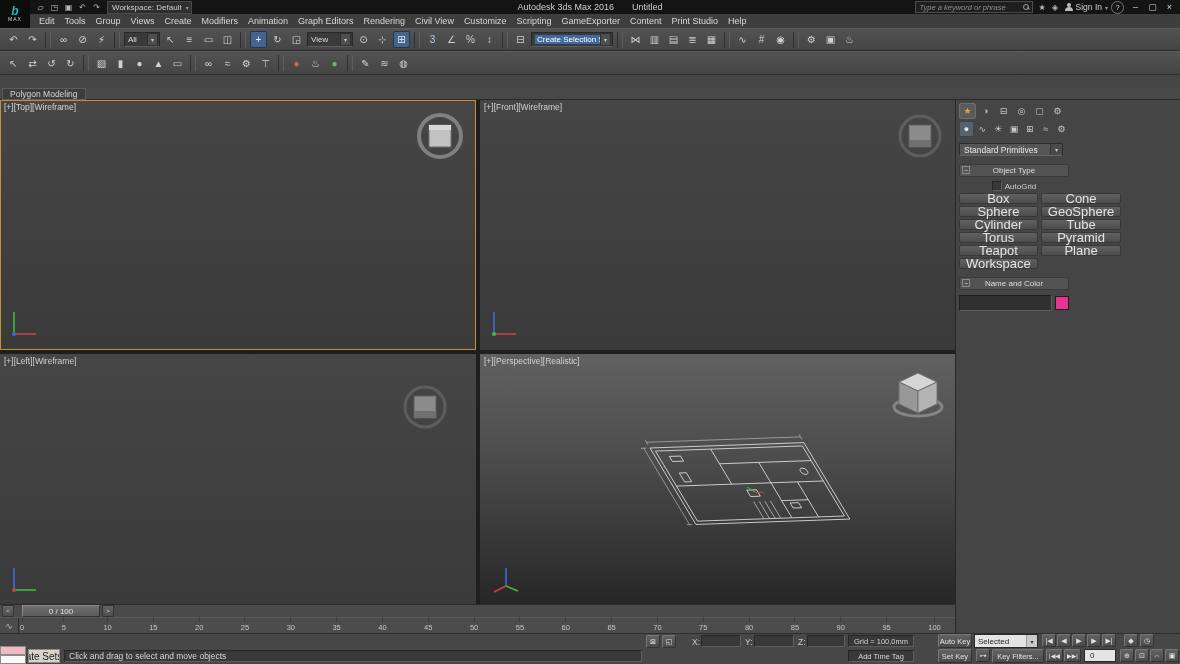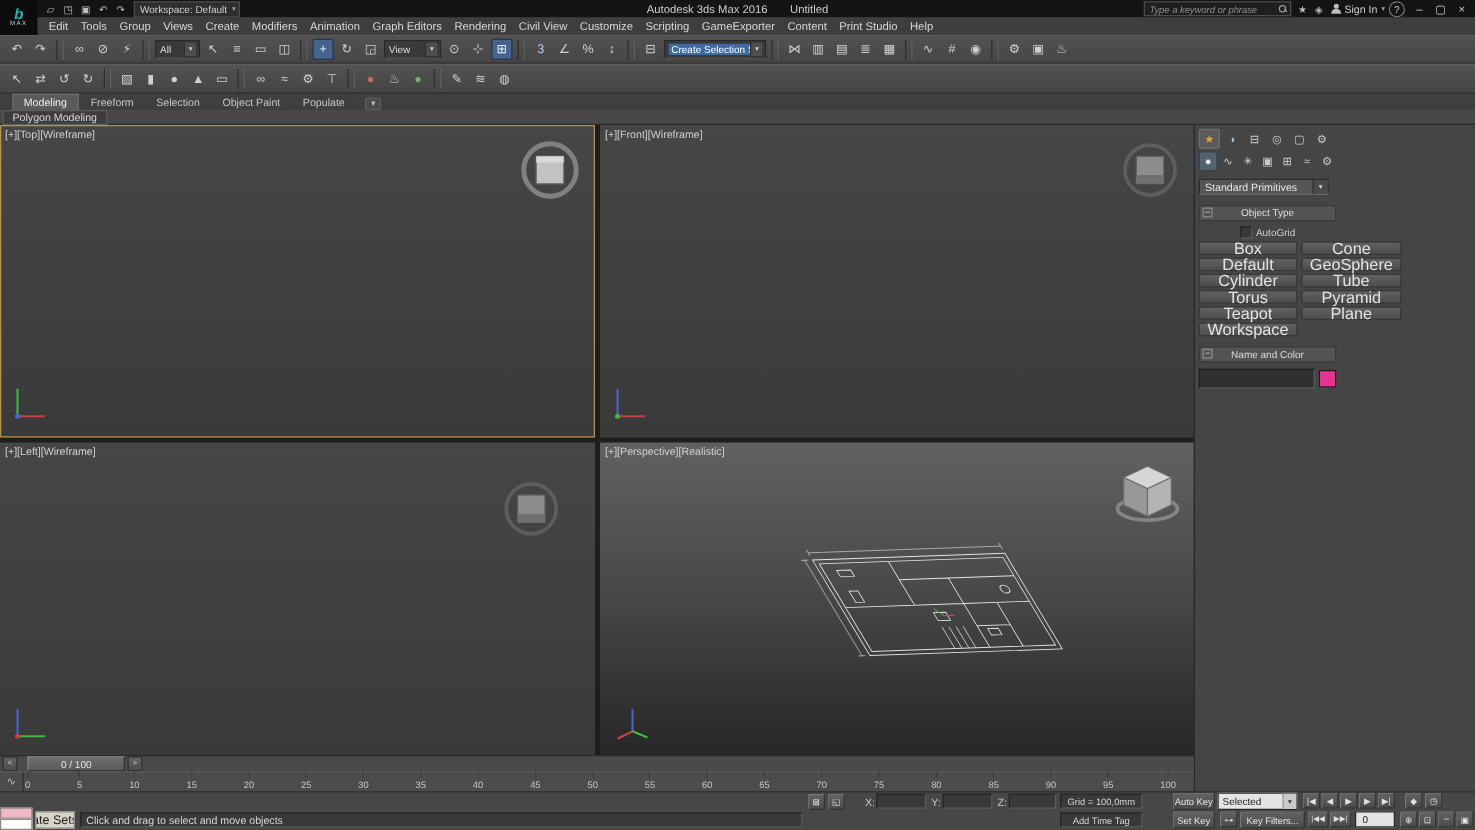--- a/index.html
+++ b/index.html
@@ -293,31 +293,20 @@
       <span class="tsep"></span>
       <span class="ticon" style="color: rgb(201, 106, 94);">●</span>
       <span class="ticon">♨</span>
       <span class="ticon" style="color: rgb(116, 176, 110);">●</span>
       <span class="tsep"></span>
       <span class="ticon">✎</span>
       <span class="ticon">≋</span>
       <span class="ticon">◍</span>
     </div>
 
-  <div id="ribbon-tabs" class="abs">
-    <span style="display:flex;gap:2px;align-items:flex-end">
-
-    <span class="rtab active">Modeling</span>
-        <span class="rtab">Freeform</span>
-        <span class="rtab">Selection</span>
-        <span class="rtab">Object Paint</span>
-        <span class="rtab">Populate</span>
-      </span>
-    <span class="rmini">▾</span>
-  </div>
   <div id="ribbon-sub" class="abs">
     <span id="polytab">Polygon Modeling</span>
   </div>
 
   <div id="viewports" class="abs">
 
     <div class="viewport active" style="outline-color: rgb(192, 146, 59);">
       <span class="vplabel">[+][Top][Wireframe]</span>
       <div class="viewcube" style="right:9px;top:9px;">
         <svg width="54" height="54">
@@ -437,21 +426,21 @@
         <span>Object Type</span>
       </div>
       <div id="autogrid-row">
         <span class="checkbox"></span>
         <span>AutoGrid</span>
       </div>
       <div id="objgrid">
 
       <button class="pbtn">Box</button>
           <button class="pbtn">Cone</button>
-          <button class="pbtn">Default</button>
+          <button class="pbtn">Sphere</button>
           <button class="pbtn">GeoSphere</button>
           <button class="pbtn">Cylinder</button>
           <button class="pbtn">Tube</button>
           <button class="pbtn">Torus</button>
           <button class="pbtn">Pyramid</button>
           <button class="pbtn">Teapot</button>
           <button class="pbtn">Plane</button>
           <button class="pbtn">Workspace</button>
         </div>
 

